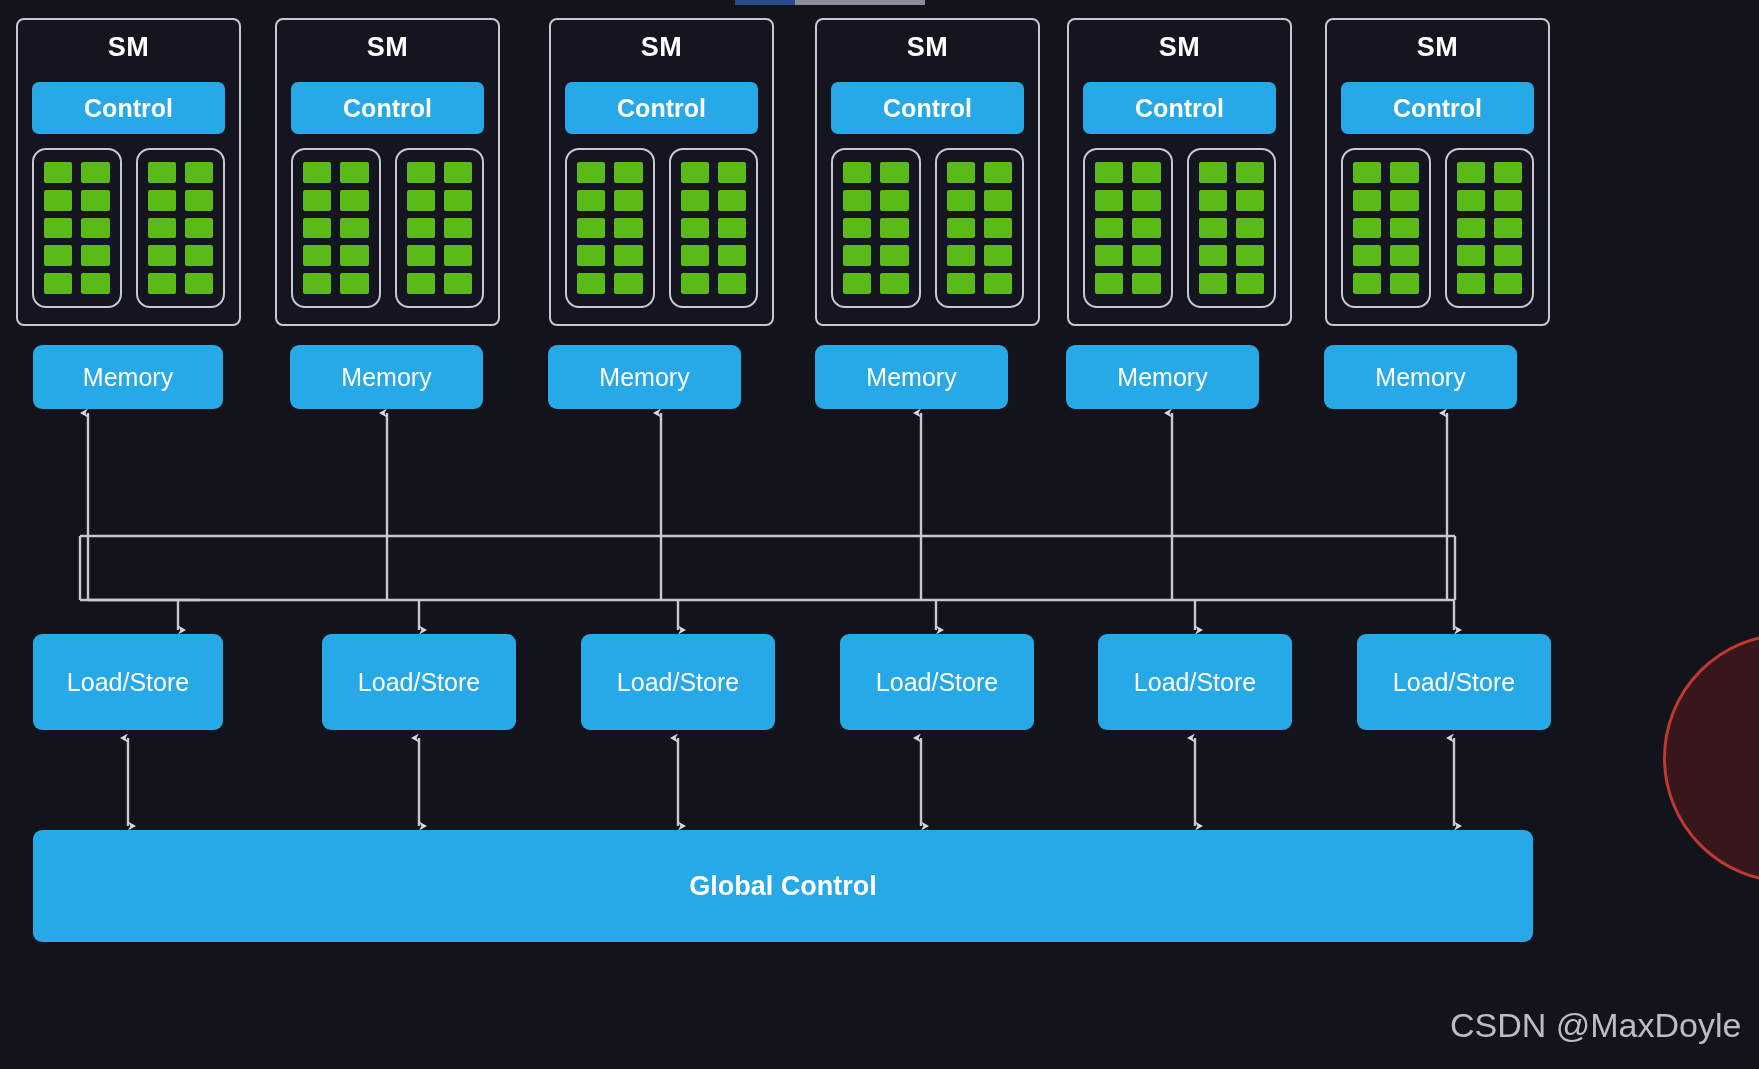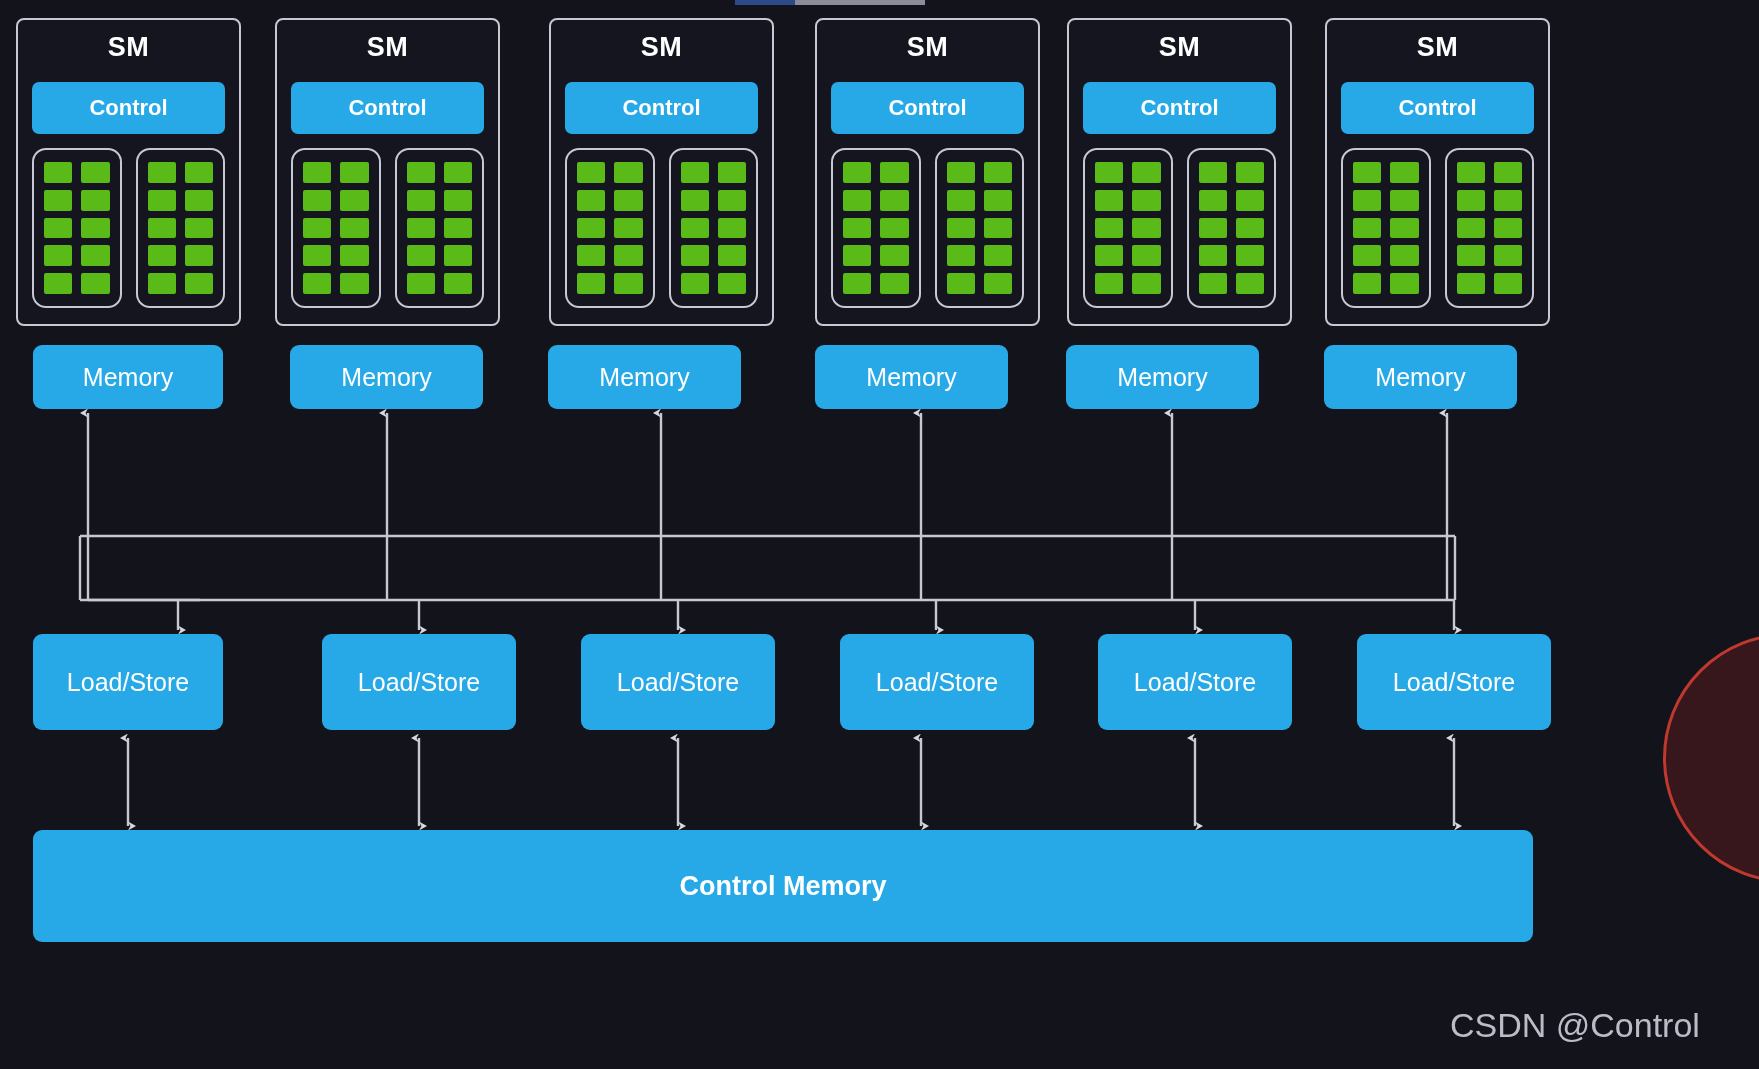--- a/index.html
+++ b/index.html
@@ -49,21 +49,21 @@
     left: 14px;
     right: 14px;
     top: 62px;
     height: 52px;
     background: #26a9e6;
     border-radius: 7px;
     display: flex;
     align-items: center;
     justify-content: center;
     color: #ffffff;
-    font-size: 22px;
+    font-size: 25px;
     font-weight: bold;
   }
   .core-row {
     position: absolute;
     left: 14px;
     right: 14px;
     top: 128px;
     bottom: 16px;
     display: flex;
     gap: 14px;
@@ -382,19 +382,19 @@
   <div class="blue-box memory-box" style="left:1066px;top:345px;width:193px;">Memory</div>
   <div class="blue-box memory-box" style="left:1324px;top:345px;width:193px;">Memory</div>
 
   <div class="blue-box ls-box" style="left:33px;top:634px;width:190px;">Load/Store</div>
   <div class="blue-box ls-box" style="left:322px;top:634px;width:194px;">Load/Store</div>
   <div class="blue-box ls-box" style="left:581px;top:634px;width:194px;">Load/Store</div>
   <div class="blue-box ls-box" style="left:840px;top:634px;width:194px;">Load/Store</div>
   <div class="blue-box ls-box" style="left:1098px;top:634px;width:194px;">Load/Store</div>
   <div class="blue-box ls-box" style="left:1357px;top:634px;width:194px;">Load/Store</div>
 
-  <div class="global-bar" style="left:33px;top:830px;width:1500px;height:112px;">Control Memory</div>
+  <div class="global-bar" style="left:33px;top:830px;width:1500px;height:112px;">Global Control</div>
 
   <div class="red-circle" style="left:1663px;top:633px;width:250px;height:250px;"></div>
 
-  <div class="watermark" style="left:1450px;top:1006px;">CSDN @Control</div>
+  <div class="watermark" style="left:1450px;top:1006px;">CSDN @MaxDoyle</div>
 
 </div>
 
 </body></html>

